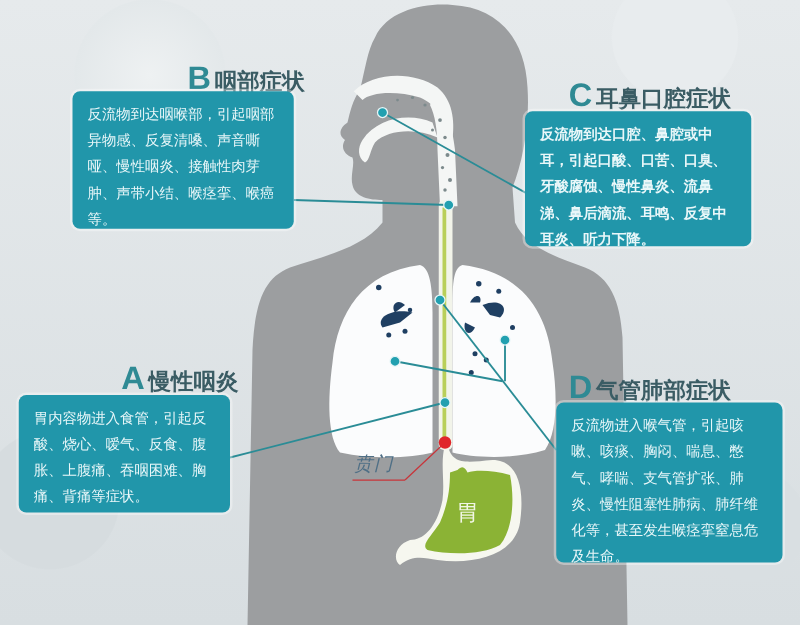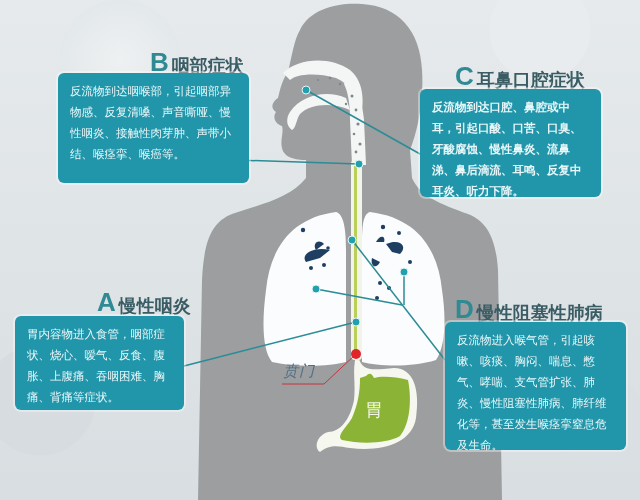--- a/index.html
+++ b/index.html
@@ -83,42 +83,42 @@
     <circle cx="404" cy="272" r="4"></circle>
     <circle cx="356" cy="322" r="4"></circle>
   </g>
   <circle cx="356" cy="354" r="5" fill="#e0262b"></circle>
 </svg>
 
 <div class="title" style="left:150px;top:50px;">
   <span class="letter">B</span>
   <span class="txt">咽部症状</span>
 </div>
-<div class="box" style="left:58px;top:73px;width:191px;height:110px;">
+<div class="box" style="left:58px;top:73px;width:177px;height:110px;">
   <span>反流物到达咽喉部，引起咽部异物感、反复清嗓、声音嘶哑、慢性咽炎、接触性肉芽肿、声带小结、喉痉挛、喉癌等。</span>
 </div>
 
 <div class="title" style="left:455px;top:64px;">
   <span class="letter">C</span>
   <span class="txt">耳鼻口腔症状</span>
 </div>
 <div class="box" style="left:420px;top:89px;width:181px;height:108px;font-weight:bold;">
   <span>反流物到达口腔、鼻腔或中耳，引起口酸、口苦、口臭、牙酸腐蚀、慢性鼻炎、流鼻涕、鼻后滴流、耳鸣、反复中耳炎、听力下降。</span>
 </div>
 
 <div class="title" style="left:97px;top:290px;">
   <span class="letter">A</span>
   <span class="txt">慢性咽炎</span>
 </div>
 <div class="box" style="left:15px;top:316px;width:169px;height:94px;">
-  <span>胃内容物进入食管，咽部症状、烧心、嗳气、反食、腹胀、上腹痛、吞咽困难、胸痛、背痛等症状。</span>
+  <span>胃内容物进入食管，引起反酸、烧心、嗳气、反食、腹胀、上腹痛、吞咽困难、胸痛、背痛等症状。</span>
 </div>
 
 <div class="title" style="left:455px;top:297px;">
   <span class="letter">D</span>
-  <span class="txt">慢性阻塞性肺病</span>
+  <span class="txt">气管肺部症状</span>
 </div>
 <div class="box" style="left:445px;top:322px;width:181px;height:128px;">
   <span>反流物进入喉气管，引起咳嗽、咳痰、胸闷、喘息、憋气、哮喘、支气管扩张、肺炎、慢性阻塞性肺病、肺纤维化等，甚至发生喉痉挛窒息危及生命。</span>
 </div>
 
 <div class="label-cardia">贲门</div>
 <div class="label-stomach">胃</div>
 
 </body></html>

